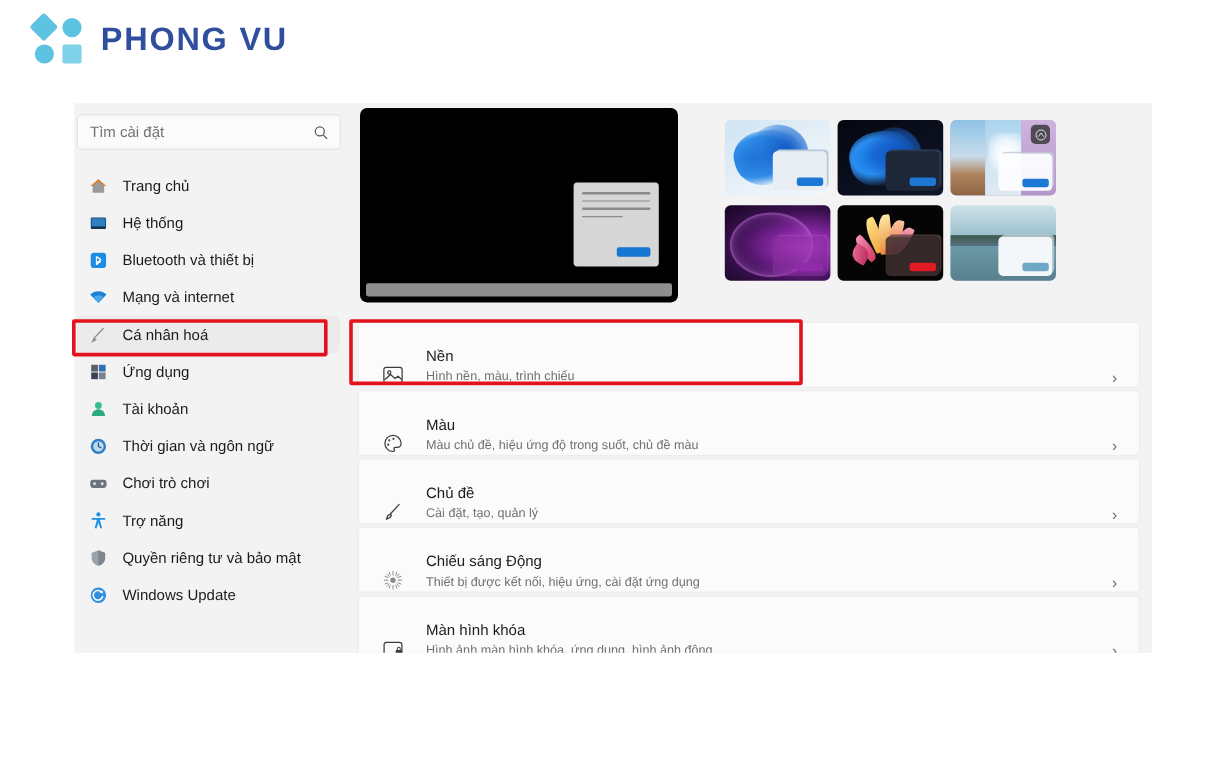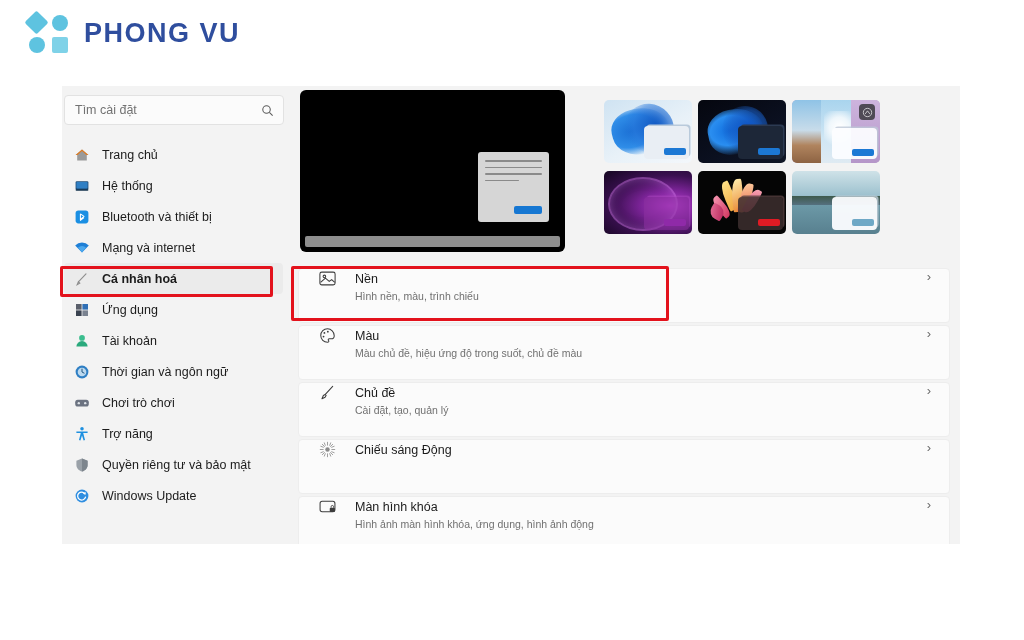--- a/index.html
+++ b/index.html
@@ -41,21 +41,21 @@
   }
   .search-input-text { flex: 1; font-size: 12.5px; color: #727272; }
   .search-icon { color: #5a5a5a; display: flex; }
 
   .nav-list { margin-top: 14px; }
   .nav-item {
     display: flex; align-items: center; gap: 12px;
     height: 31px; margin: 0 9px 0 2px; padding-left: 9px;
     border-radius: 4px; cursor: default; position: relative;
   }
-  .nav-item.active { background: #ebebeb; font-weight: bold; }
+  .nav-item.active { background: #ebebeb; }
   .nav-label { font-size: 12.5px; color: #1b1b1b; white-space: nowrap; }
   .nav-icon { width: 17px; height: 17px; flex: 0 0 17px; display: flex;
     align-items: center; justify-content: center; }
 
   
   .main { flex: 1; background: #f3f3f3; padding: 4px 6px 0 2px; position: relative; }
 
   .preview-row { display: flex; gap: 12px; padding: 0 4px; height: 170px; }
 
   
@@ -144,21 +144,21 @@
   .t6 { background: linear-gradient(180deg,#cfe2e8 0%,#9ec2cf 38%,#6d9aa8 52%,#58808f 100%); }
   .t6-land { position: absolute; left: 0; top: 40%; width: 100%; height: 14%;
     background: linear-gradient(180deg,#3e5a4c 0%,#55707f 100%); }
   .t6 .tc-win { right: 3px; bottom: 4px; width: 45px; height: 33px;
     background: rgba(252,253,255,0.95); box-shadow: 2px -2px 0 -0.5px rgba(190,205,215,0.8); }
   .t6 .tc-winbtn { right: 6px; bottom: 8px; width: 22px; height: 7px; background: #6ea8c6; }
 
   
   .rows { margin-top: 8px; padding: 0 4px 0 4px; }
   .srow {
-    display: flex; align-items: flex-start; height: 55px; background: #fbfbfb;
+    display: flex; align-items: flex-end; height: 55px; background: #fbfbfb;
     border: 1px solid #ededed; border-radius: 4px; margin-bottom: 2px;
     padding: 0 14px 0 17px; cursor: default;
   }
   .srow-icon { width: 22px; flex: 0 0 22px; display: flex; align-items: center;
     justify-content: center; color: #3c3c3c; margin-right: 17px; }
   .srow-text { flex: 1; min-width: 0; }
   .srow-title { font-size: 12.5px; color: #1b1b1b; line-height: 1.35; }
   .srow-sub { font-size: 10.5px; color: #707070; line-height: 1.4; margin-top: 1px; }
   .srow-chev { color: #6b6b6b; font-size: 13px; flex: 0 0 auto; padding-right: 4px; }
 
@@ -471,20 +471,21 @@
                   <line x1="8.4" y1="15.8" x2="7.3" y2="18.7"></line>
                   <line x1="3.3" y1="7.3" x2="6.2" y2="8.4"></line>
                   <line x1="15.8" y1="13.6" x2="18.7" y2="14.7"></line>
                   <line x1="3.3" y1="14.7" x2="6.2" y2="13.6"></line>
                   <line x1="15.8" y1="8.4" x2="18.7" y2="7.3"></line>
                 </g>
               </svg>
             </span>
             <span class="srow-text">
               <span class="srow-title">Chiếu sáng Động</span>
+              <span class="srow-sub" style="display:block;">Thiết bị được kết nối, hiệu ứng, cài đặt ứng dụng</span>
             </span>
             <span class="srow-chev">›</span>
           </div>
 
           <div class="srow">
             <span class="srow-icon">
               <svg width="19" height="19" viewBox="0 0 22 22" fill="none" stroke="currentColor" stroke-width="1.2">
                 <rect x="2.4" y="5" width="17.2" height="12" rx="2.4"></rect>
                 <rect x="13.6" y="12.4" width="6" height="5" rx="1.2" fill="#3c3c3c" stroke="none"></rect>
                 <path d="M15.2 12.4 L15.2 11.2 A1.4 1.4 0 0 1 18 11.2 L18 12.4" stroke="#3c3c3c" stroke-width="1"></path>

